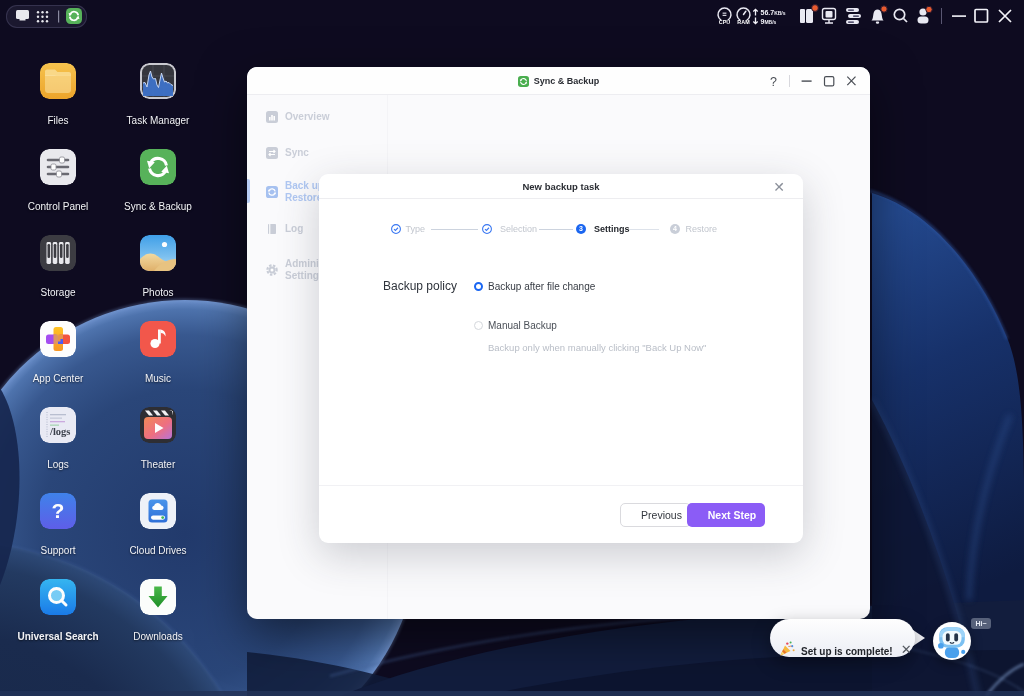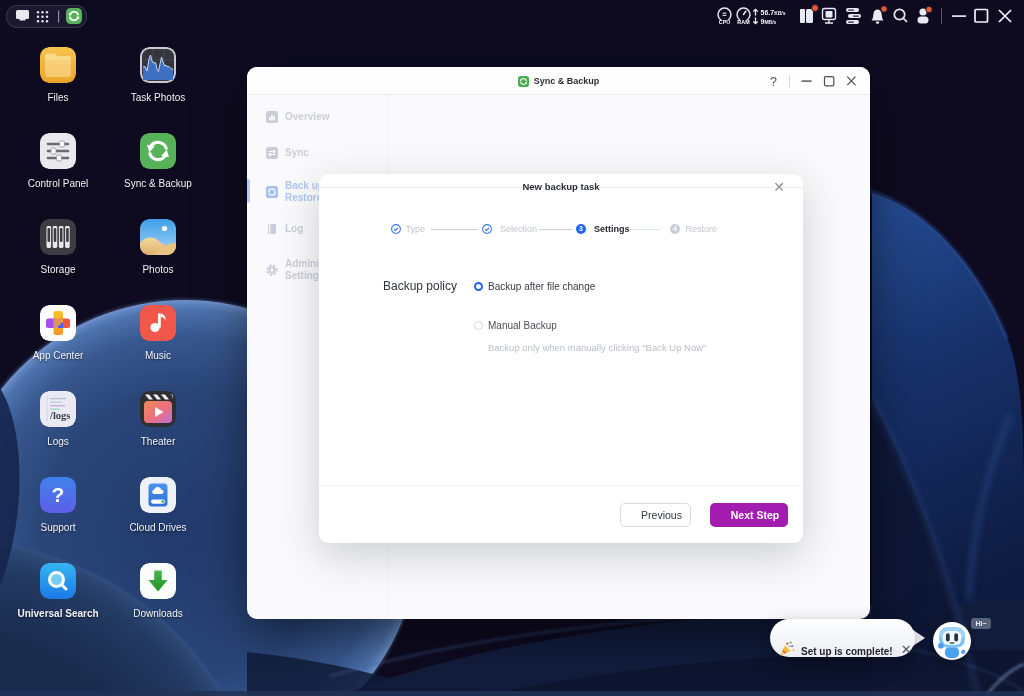--- a/index.html
+++ b/index.html
@@ -5,37 +5,37 @@
   * { margin:0; padding:0; box-sizing:border-box; }
   html,body { width:1024px; height:696px; overflow:hidden; font-family:"Liberation Sans", sans-serif; }
   #stage { position:relative; width:1024px; height:696px; background:#0e0b20; overflow:hidden; }
   #wallpaper { position:absolute; left:0; top:0; z-index:0; }
   
   #pill { position:absolute; left:6px; top:5px; width:81px; height:23px; border-radius:11px;
     background:rgba(36,33,58,0.6); border:1px solid rgba(104,100,138,0.35); z-index:6; }
   #tray { position:absolute; right:0; top:0; height:32px; z-index:6; }
   
   .dicon { position:absolute; width:100px; text-align:center; z-index:2; }
-  .dicon .tile { width:36px; height:36px; margin:0 auto; border-radius:9px; position:relative; overflow:hidden; }
+  .dicon .tile { width:36px; height:36px; margin:16px auto; border-radius:9px; position:relative; overflow:hidden; }
   .dicon .lbl { margin-top:9px; font-size:10px; color:#f2f3f7; text-shadow:0 1px 2px rgba(0,0,0,0.6); white-space:nowrap; }
   
   #win { position:absolute; left:247px; top:67px; width:623px; height:552px; background:#fafafc;
     border-radius:10px; box-shadow:0 16px 48px rgba(0,0,0,0.5); z-index:10; }
   #wtitle { position:absolute; left:0; top:0; width:100%; height:28px; border-bottom:1px solid #ededf1; background:#fefefe; border-radius:10px 10px 0 0; }
   #wtitle .ttl { position:absolute; left:0; right:0; top:0; height:28px; display:flex; align-items:center; justify-content:center; gap:5px; }
   #wtitle .ttl span { font-size:9px; font-weight:bold; color:#2a2d33; }
   .wctl { position:absolute; top:0; height:28px; display:flex; align-items:center; color:#5a5e66; }
   
   .sbitem { position:absolute; left:19px; display:flex; align-items:center; gap:7px; font-size:10px; font-weight:bold; color:#caced8; line-height:12px; }
   .sbitem svg { flex:0 0 auto; }
   #sbactive-bar { position:absolute; left:0px; top:112px; width:3px; height:24px; background:#b9cdf4; border-radius:0 2px 2px 0; }
   
   #modal { position:absolute; left:319px; top:174px; width:484px; height:369px; background:#ffffff;
     border-radius:9px; box-shadow:0 12px 42px rgba(40,45,60,0.22); z-index:20; }
-  #mhead { position:absolute; left:0; top:0; width:100%; height:14px; border-bottom:1px solid #ededf0; }
+  #mhead { position:absolute; left:0; top:0; width:100%; height:25px; border-bottom:1px solid #ededf0; }
   #mhead .t { position:absolute; left:0; right:0; top:0; height:25px; text-align:center; line-height:26px; font-size:9.5px; font-weight:bold; color:#2b2e34; }
   #mclose { position:absolute; right:18px; top:1px; font-size:14px; font-weight:400; color:#8a8f99; line-height:25px; }
   .stepline { position:absolute; top:54.8px; height:1px; background:#ccd3de; }
   .steptxt { position:absolute; top:49.5px; font-size:9px; color:#c2c6ce; line-height:11px; white-space:nowrap; }
   .stepc { position:absolute; top:50px; } .stepnum { width:10px; height:10px; border-radius:50%; color:#fff; font-size:7px; font-weight:bold; text-align:center; line-height:10px; }
   .radio { position:absolute; width:9px; height:9px; border-radius:50%; }
   .btn { position:absolute; height:24px; border-radius:5px; font-size:10.5px; display:flex; align-items:center; justify-content:center;padding-left:12px; }
   
   #toast { position:absolute; left:770px; top:619px; width:145px; height:38px; z-index:30;
     background:linear-gradient(180deg,#fefefe, #eceef5); border-radius:19px; box-shadow:0 6px 18px rgba(0,0,0,0.35);
@@ -222,21 +222,21 @@
         <div class="tile">
       <svg width="36" height="36" viewBox="0 0 36 36">
         <rect width="36" height="36" rx="9" fill="#c9c9cf"></rect>
         <rect x="2" y="2" width="32" height="32" rx="7.5" fill="#35363d"></rect>
         <g stroke="#4a4c55" stroke-width="0.8">
               <path d="M 2,13 H 34 M 2,24 H 34 M 13,2 V 34 M 24,2 V 34"></path>
             </g>
         <path d="M 3,20 L 5,19.5 L 7,24 L 9,12 L 10.5,8 L 12,14 L 13.5,16 L 15.5,15.5 L 17,22 L 18.5,24.5 L 20,17 L 21.5,10 L 23,15 L 24.5,19 L 26,18 L 27.5,20 L 29,19.5 L 31,21.5 L 33,22.5 L 33,33 L 3,33 Z" fill="#3e72c8" opacity="0.95"></path>
         <path d="M 3,20 L 5,19.5 L 7,24 L 9,12 L 10.5,8 L 12,14 L 13.5,16 L 15.5,15.5 L 17,22 L 18.5,24.5 L 20,17 L 21.5,10 L 23,15 L 24.5,19 L 26,18 L 27.5,20 L 29,19.5 L 31,21.5 L 33,22.5" fill="none" stroke="#c8d8f4" stroke-width="1"></path>
       </svg></div>
-        <div class="lbl">Task Photos</div>
+        <div class="lbl">Task Manager</div>
       </div>
 
     <div class="dicon" style="left:8px; top:133px;">
         <div class="tile">
       <svg width="36" height="36" viewBox="0 0 36 36">
         <rect width="36" height="36" rx="9" fill="#e9e9ed"></rect>
         <g stroke="#6a6a72" stroke-width="2.6" stroke-linecap="round">
               <path d="M 8,11 H 28 M 8,18 H 28 M 8,25 H 28"></path>
             </g>
         <g fill="#fdfdfd" stroke="#8a8a92" stroke-width="0.8">
@@ -544,21 +544,21 @@
     <div id="mform">
       <div style="position:absolute; left:40px; top:105px; width:98px; text-align:right; font-size:12px; color:#2f343c;">Backup policy</div>
       <div class="radio" style="left:155px; top:107.5px; border:2.6px solid #1a66f2; background:#fff;"></div>
       <div style="position:absolute; left:169px; top:107px; font-size:10px; color:#383d45;">Backup after file change</div>
       <div class="radio" style="left:155px; top:146.5px; border:1.2px solid #d4d7dc; background:#fff;"></div>
       <div style="position:absolute; left:169px; top:146px; font-size:10px; color:#4b5058;">Manual Backup</div>
       <div style="position:absolute; left:169px; top:167.5px; font-size:9.5px; color:#b9bec7;">Backup only when manually clicking "Back Up Now"</div>
     </div>
     <div style="position:absolute; left:0; top:311px; width:100%; height:1px; background:#f1f1f4;"></div>
     <div class="btn" id="btnprev" style="left:301px; top:329px; width:71px; background:#fff; border:1px solid #dadade; color:#33373e;">Previous</div>
-    <div class="btn" id="btnnext" style="left:391px; top:329px; width:78px; background:#a21caf; color:#fff; font-weight:bold;">Next Step</div>
+    <div class="btn" id="btnnext" style="left:368px; top:329px; width:78px; background:#8b5cf6; color:#fff; font-weight:bold;">Next Step</div>
   </div>
 
   <div id="tail"></div>
   <div id="toast">
     <svg width="16" height="16" viewBox="0 0 16 16" style="margin-left:9px; flex:none;">
       <path d="M 1.5,14.5 L 6,4.5 L 11.5,10 Z" fill="#f6b93f"></path>
       <path d="M 1.5,14.5 L 4.2,8.3 L 7.6,11.7 Z" fill="#e8762a"></path>
       <path d="M 1.5,14.5 L 3.2,10.6 L 5.4,12.8 Z" fill="#fadc71"></path>
       <circle cx="8.3" cy="2.6" r="1.2" fill="#e84a5a"></circle>
       <circle cx="13.2" cy="5.2" r="1.1" fill="#4a90e8"></circle>

